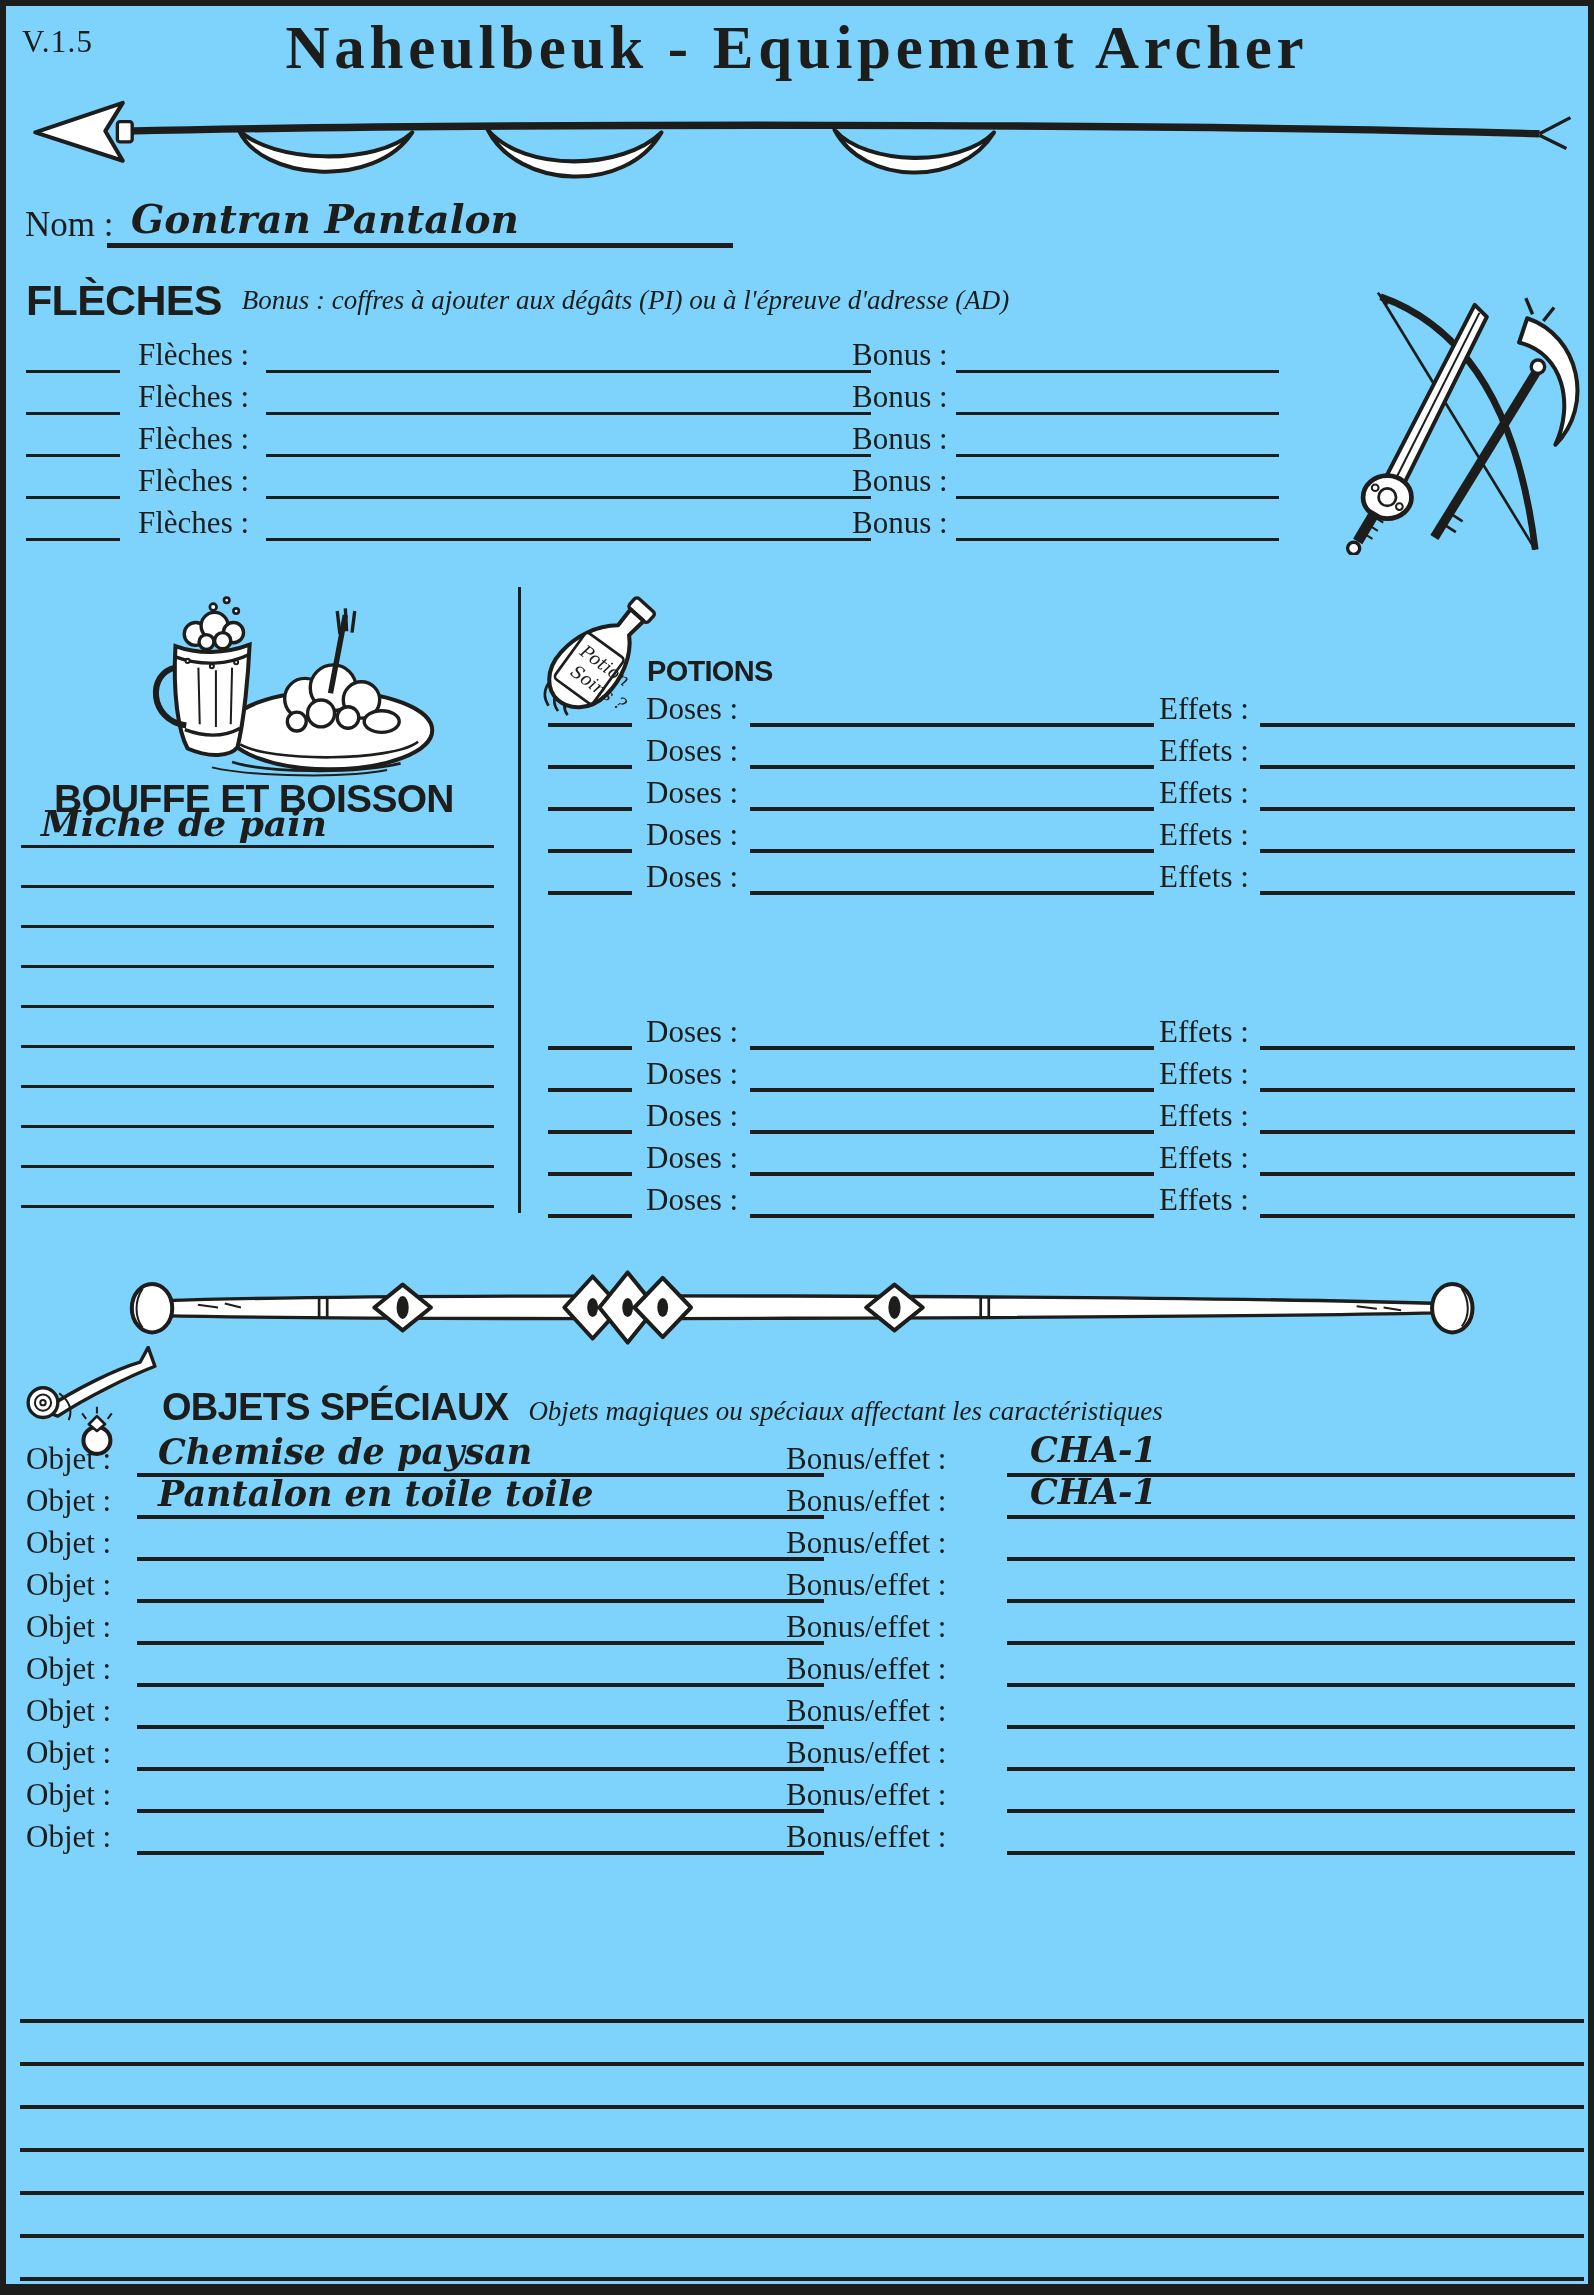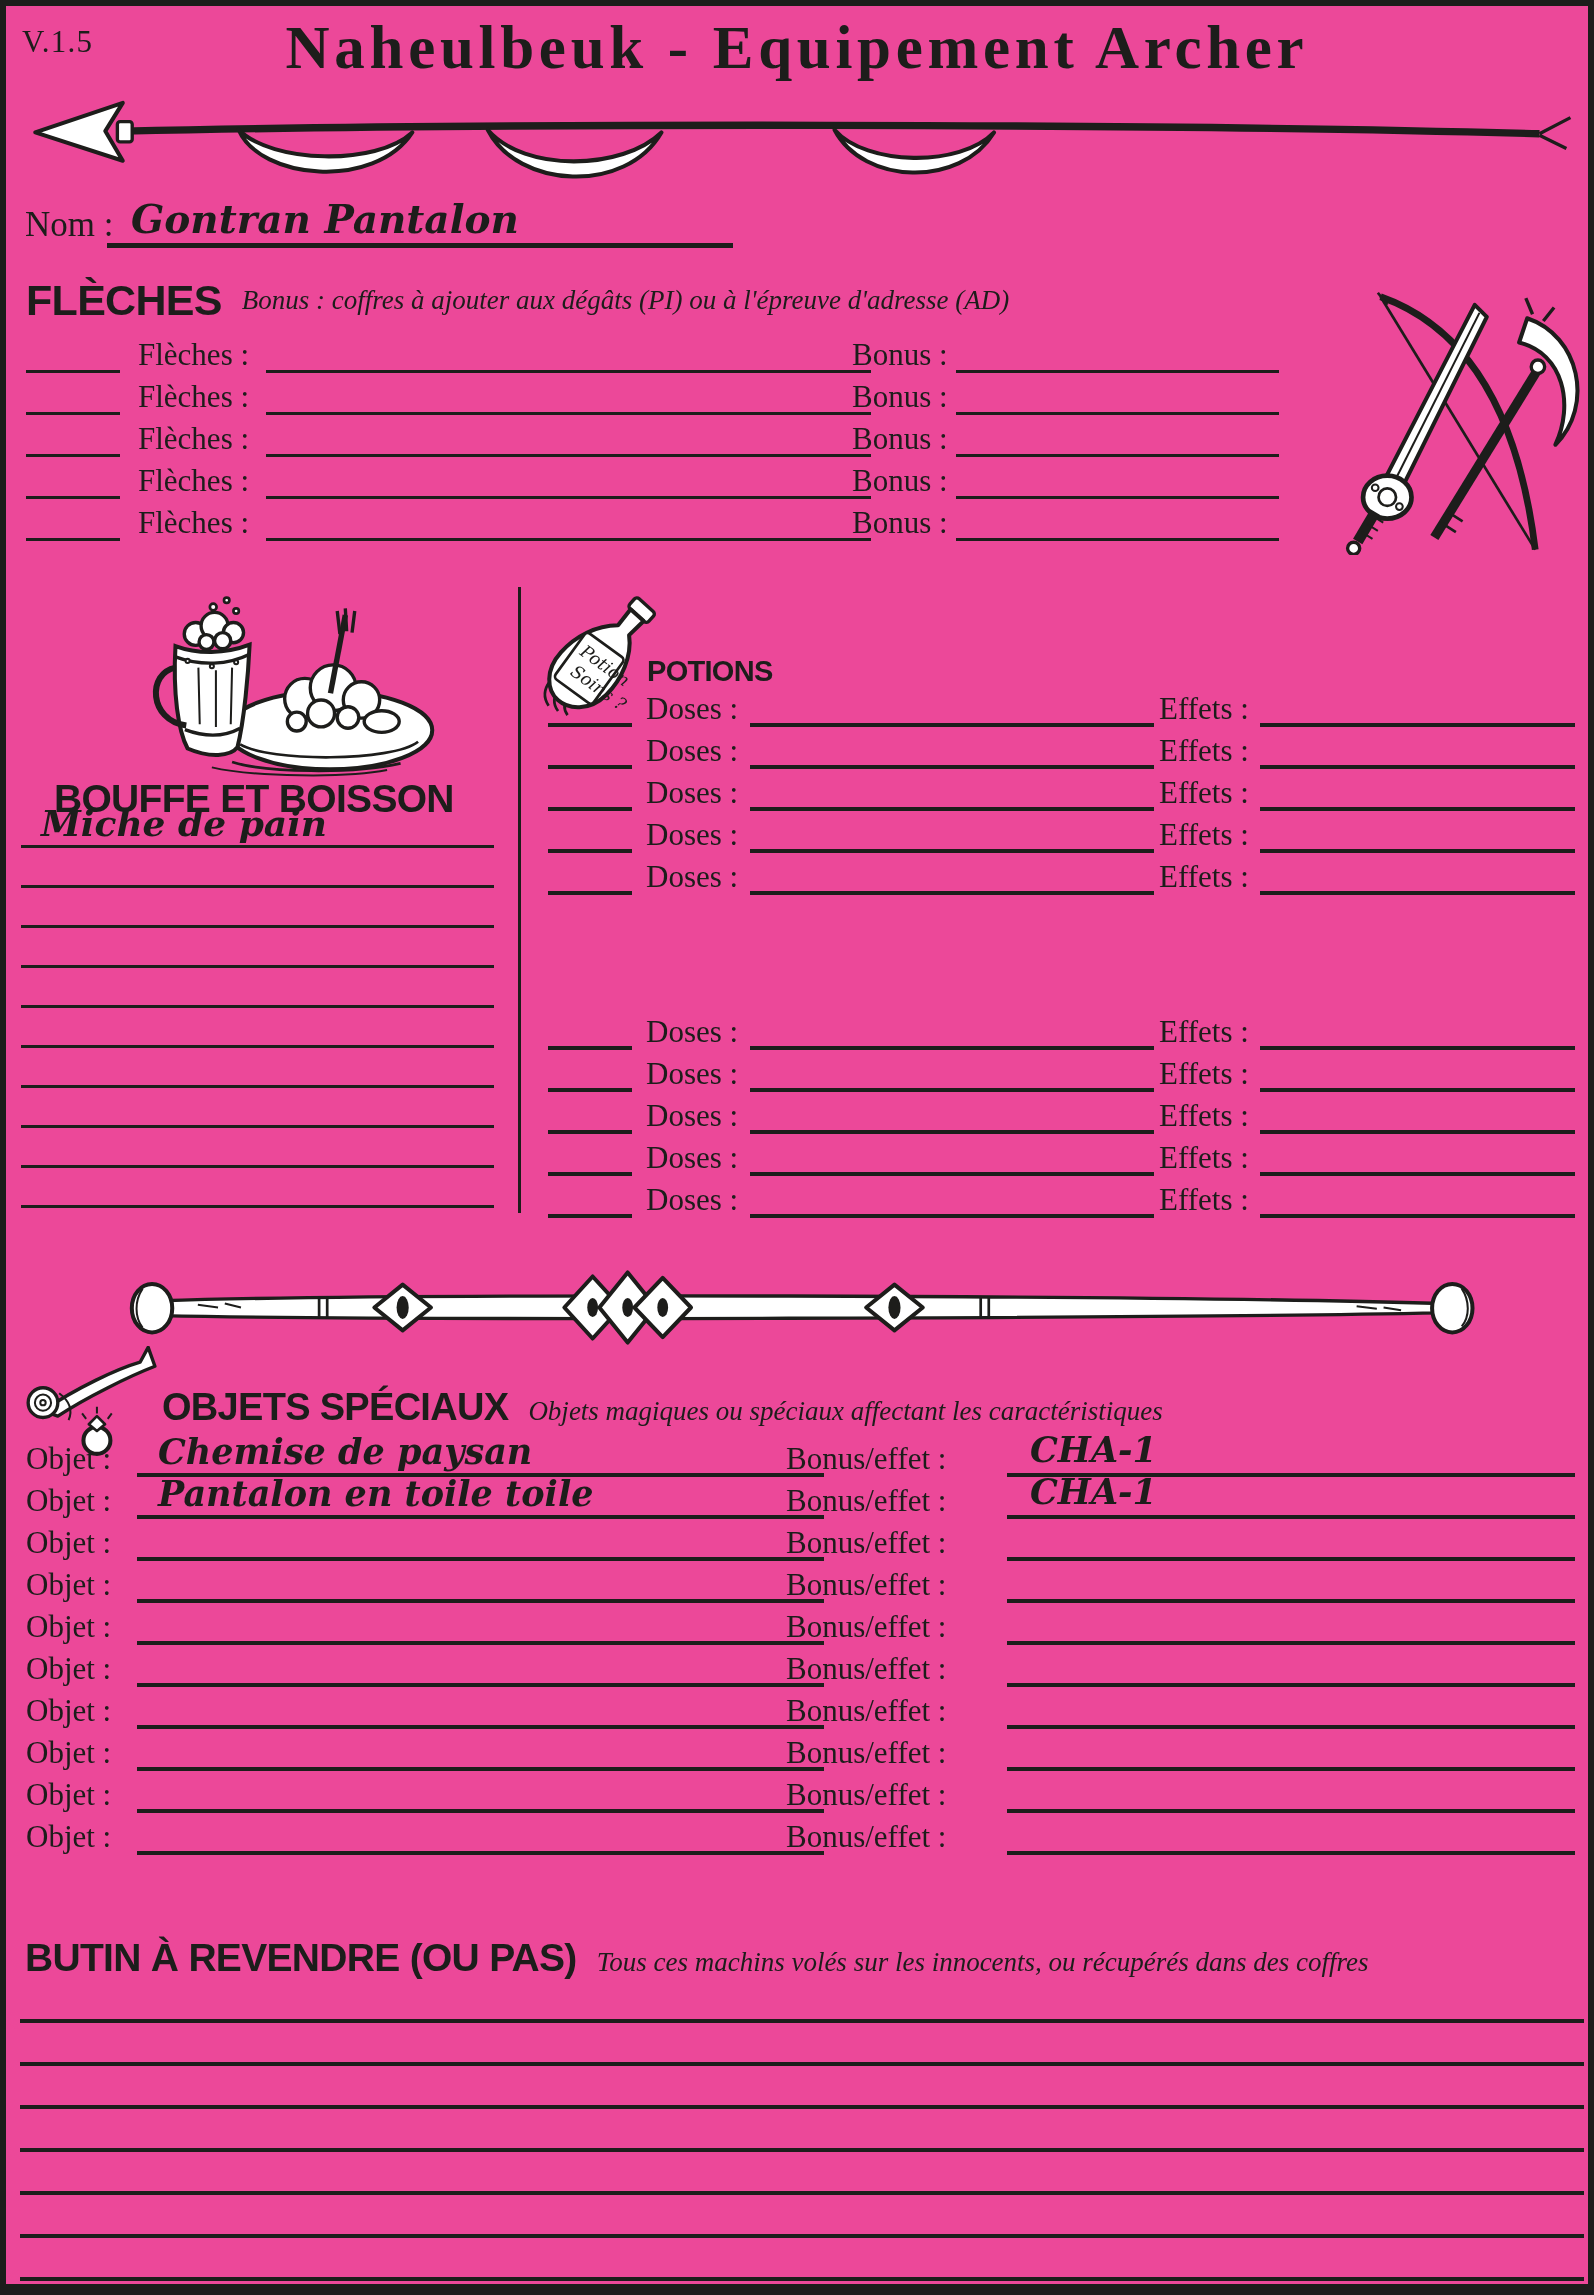--- a/index.html
+++ b/index.html
@@ -1,16 +1,16 @@
 <!DOCTYPE html>
 <html style="font-size:10.8px"><head>
 <meta charset="utf-8">
 <style>
   html,body{margin:0;padding:0;background:#9a9a9a;}
-  .page{position:relative;width:1594px;height:2295px;background:#ec4899;box-sizing:border-box;
+  .page{position:relative;width:1594px;height:2295px;background:#7dd3fc;box-sizing:border-box;
         border:6px solid #1d1d1b;border-bottom:11.5px solid #1d1d1b;overflow:hidden;
         font-family:"Liberation Serif",serif;color:#1d1d1b;}
   .abs{position:absolute;}
   .ink{background:#1d1d1b;}
   .version{left:16px;top:17.5px;font-size:31px;letter-spacing:1.3px;}
   .title{left:0;right:0;top:6.7px;text-align:center;font-size:61px;font-weight:bold;letter-spacing:4.7px;}
   .sec-head{font-family:"Liberation Sans",sans-serif;font-weight:800;letter-spacing:-0.7px;line-height:1;white-space:nowrap;}
   .sub{font-style:italic;font-size:27px;white-space:nowrap;}
   .hw{font-family:"DejaVu Serif",serif;font-style:italic;font-weight:bold;white-space:nowrap;}
   .headrow{display:flex;align-items:baseline;gap:20px;}
@@ -480,24 +480,20 @@
     <div class="o-row">
       <span class="olab lbl">Objet :</span>
       <div class="oline ink"></div>
       <span class="oval hw"></span>
       <span class="blab lbl">Bonus/effet :</span>
       <div class="bline ink"></div>
       <span class="bval hw"></span>
     </div>
   </div>
 
-  <div class="abs headrow bu-head">
-    <span class="sec-head">BUTIN À REVENDRE (OU PAS)</span>
-    <span class="sub">Tous ces machins volés sur les innocents, ou récupérés dans des coffres</span>
-  </div>
   <div class="t-lines">
     <div class="t-line">
         <span class="b-val hw"></span>
       </div>
     <div class="t-line">
         <span class="b-val hw"></span>
       </div>
     <div class="t-line">
         <span class="b-val hw"></span>
       </div>

